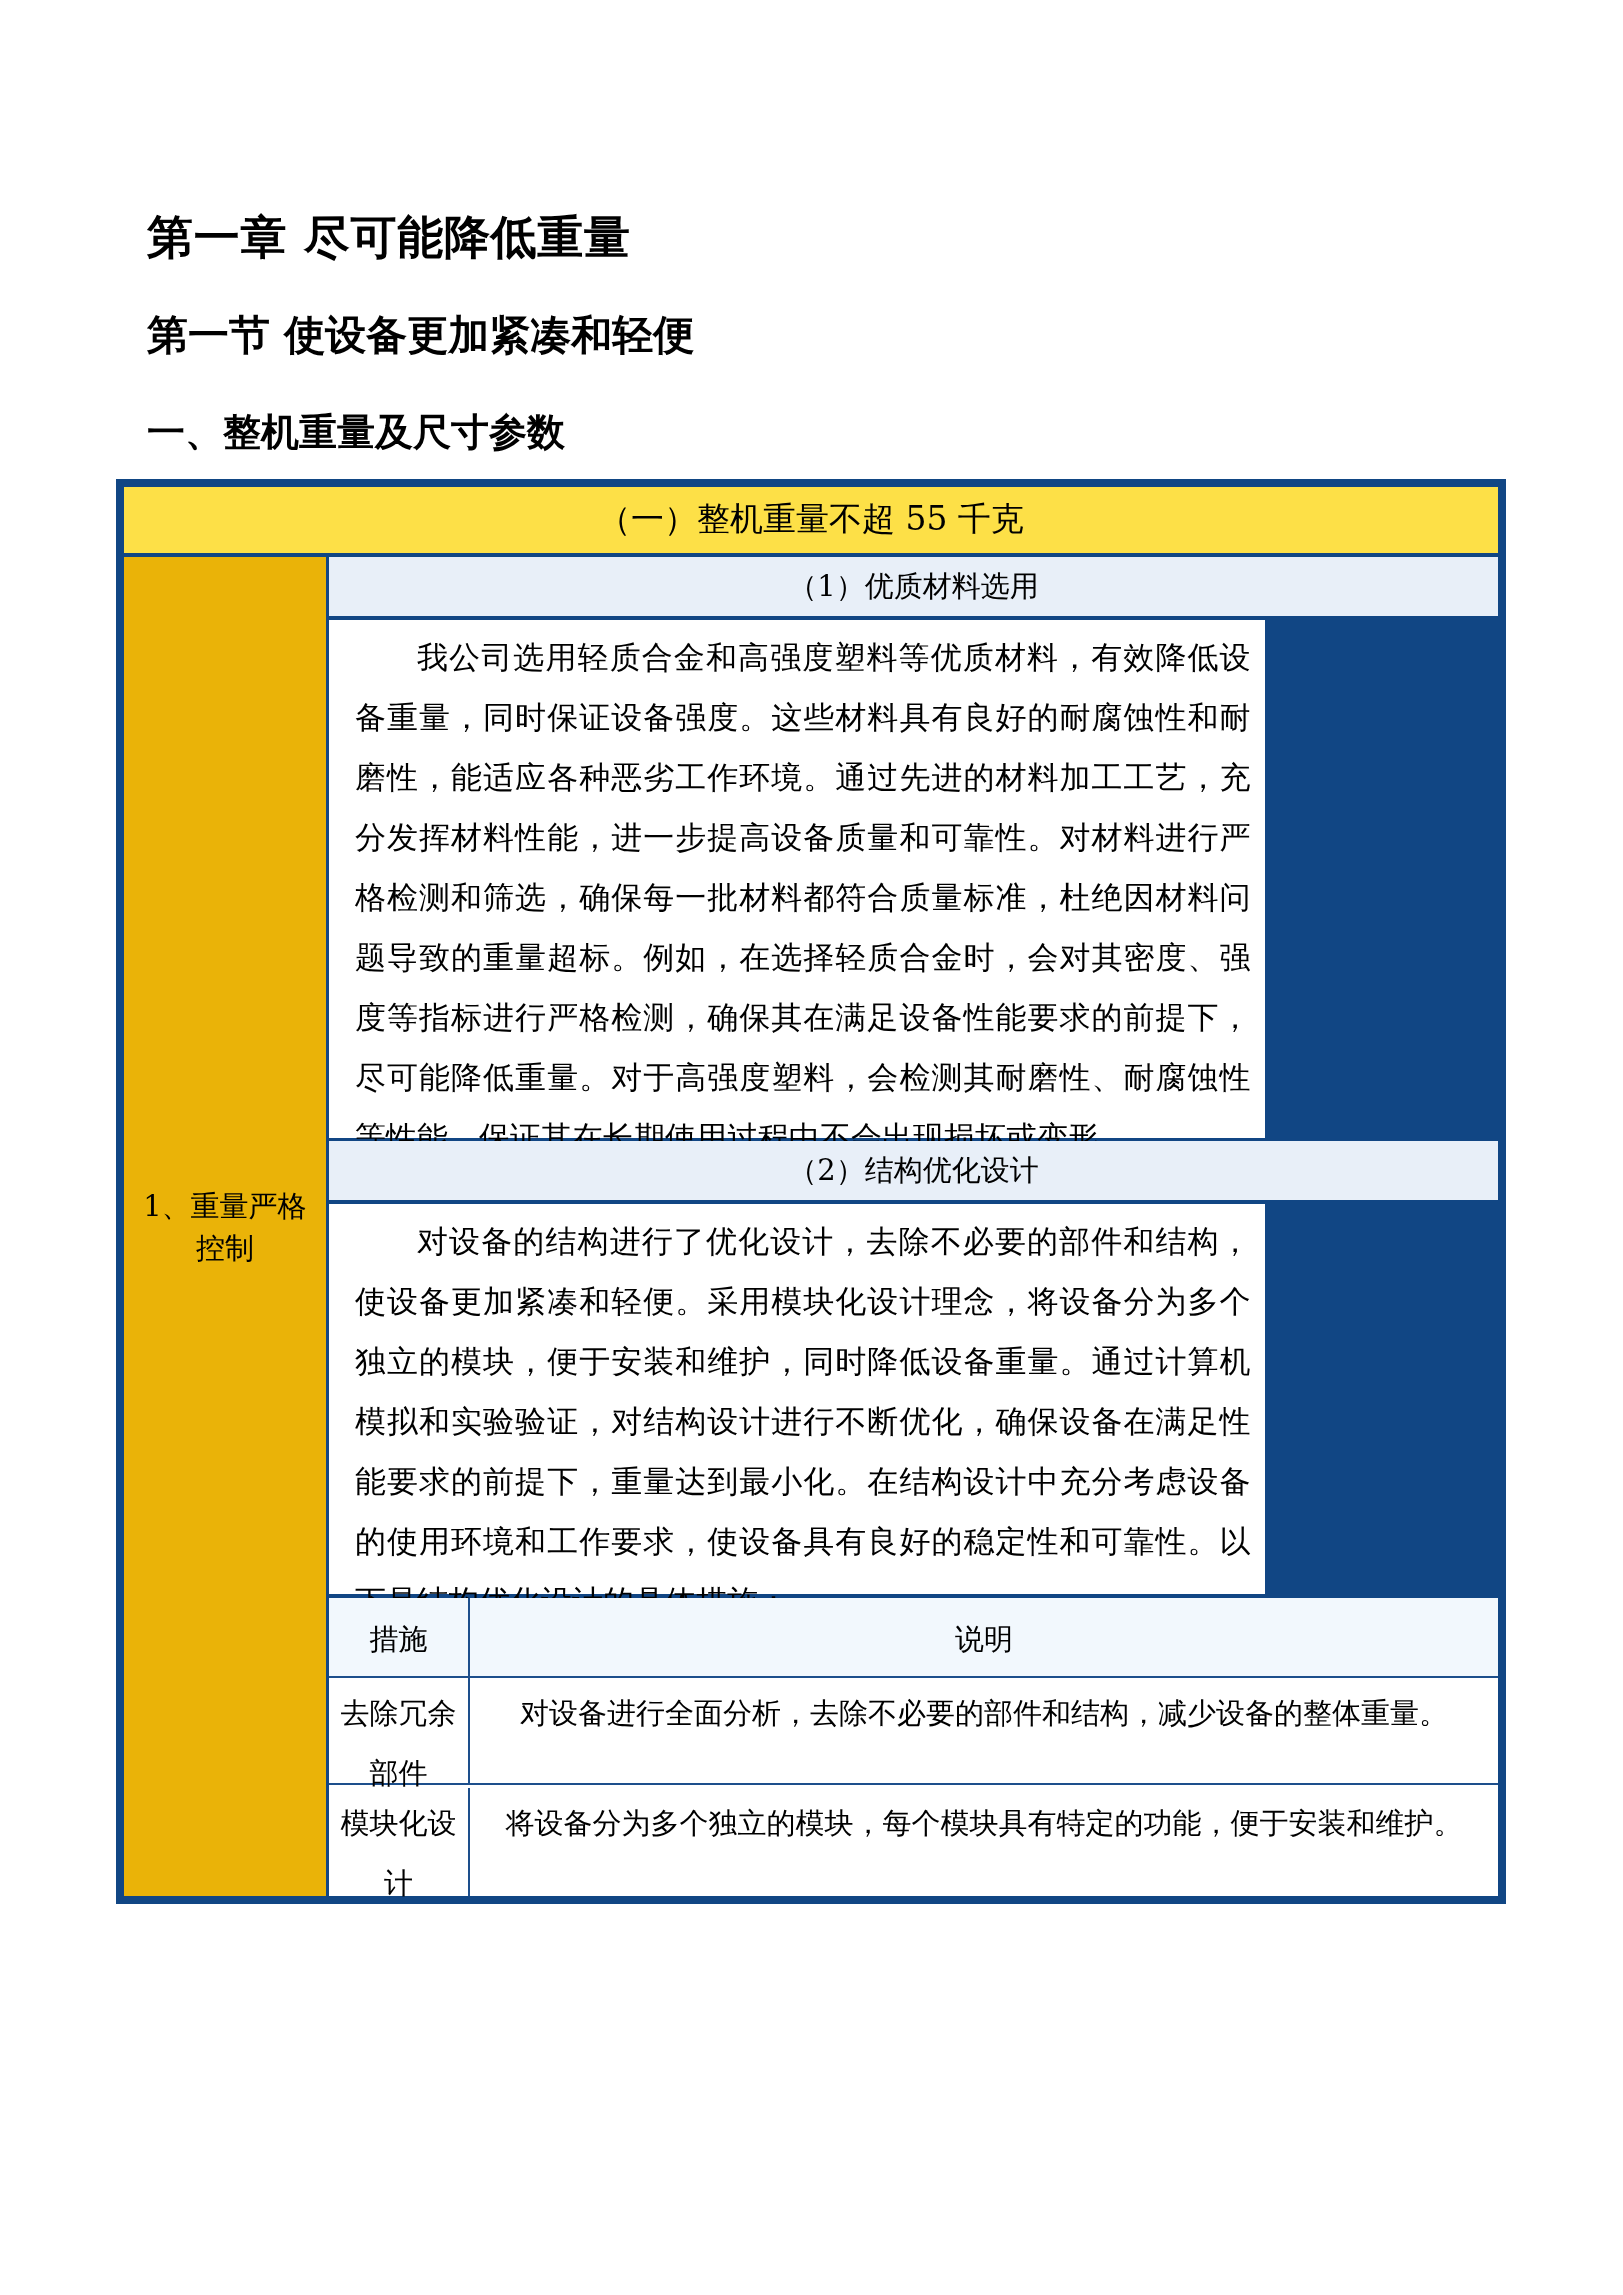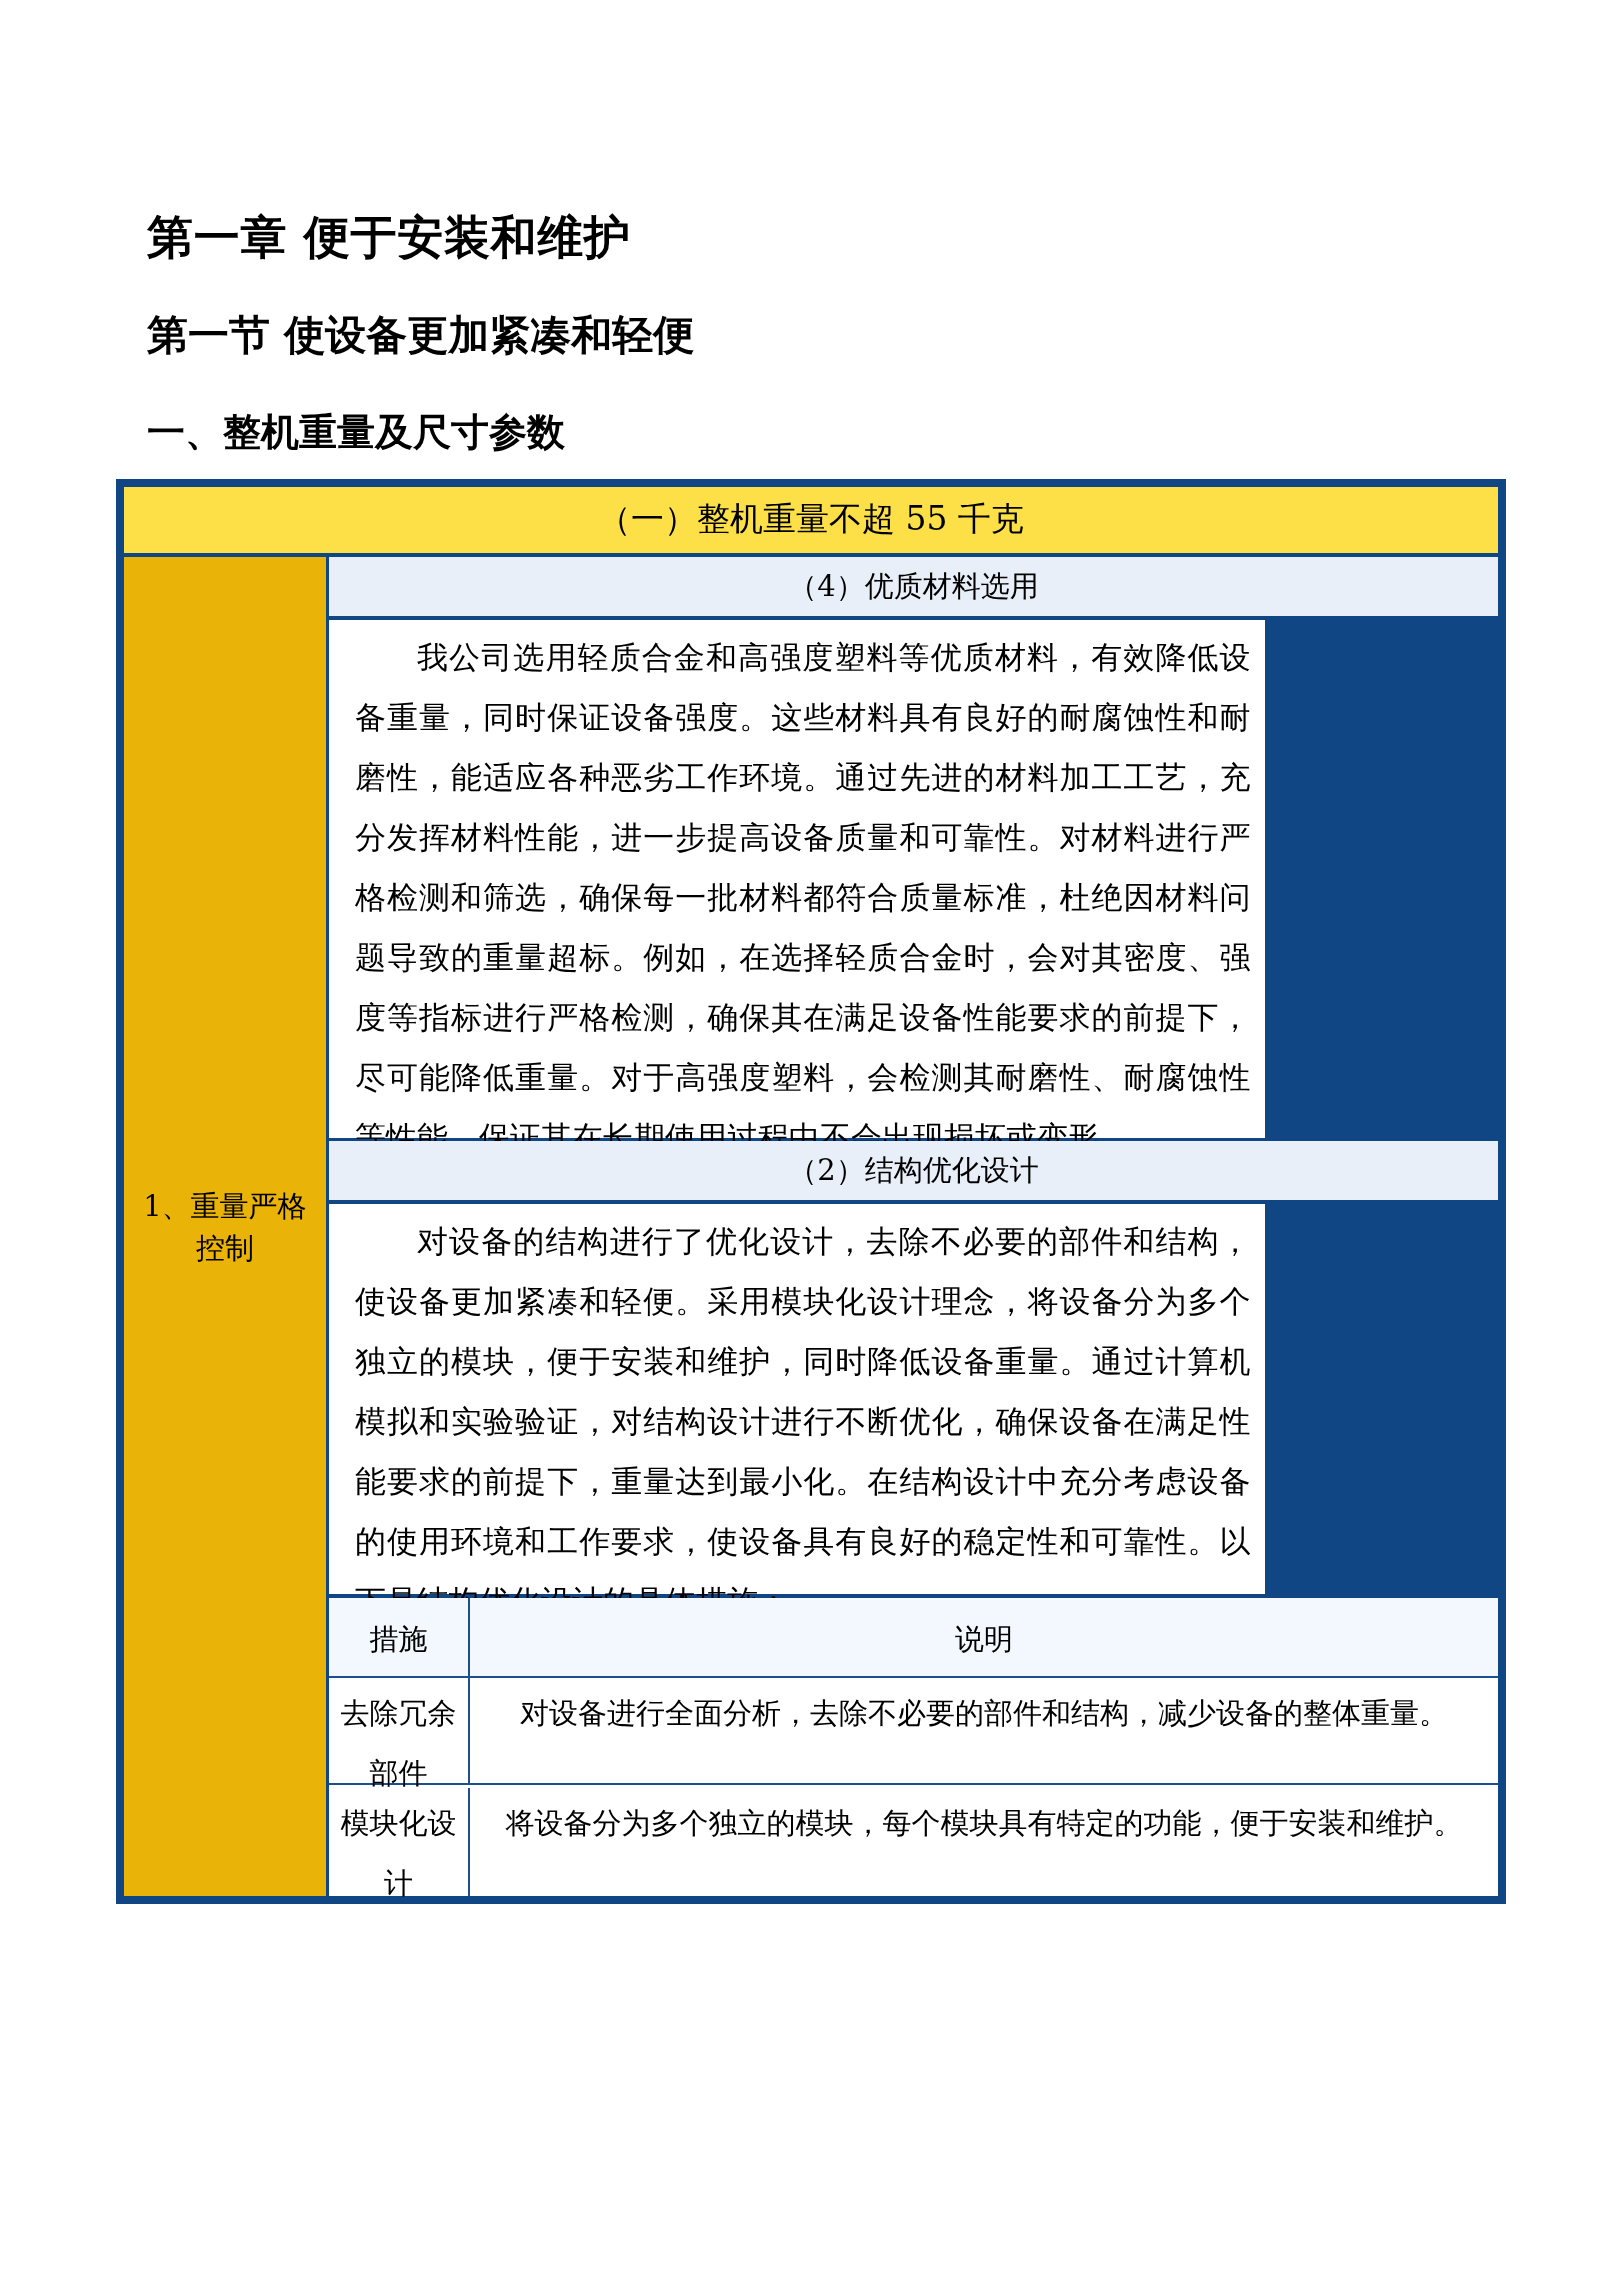--- a/index.html
+++ b/index.html
@@ -31,32 +31,32 @@
   .irow.r1 { top: 80px; height: 107px; border-bottom: 2px solid #1d4f8c; }
   .irow.r2 { top: 190px; height: 108px; }
   .icol1 { width: 141px; border-right: 2px solid #1d4f8c; box-sizing: border-box; text-align: center;
            font-size: 29px; line-height: 60px; padding: 5.2px 2.6px 0; }
   .icol2 { flex: 1; text-align: center; font-size: 29px; line-height: 60px; padding: 5.2px 5.2px 0; }
   .irow.head .icol1, .irow.head .icol2 { padding-top: 10.5px; }
 </style>
 </head>
 <body>
 
-<div class="h h1">第一章  便于安装和维护</div>
+<div class="h h1">第一章  尽可能降低重量</div>
 <div class="h h2">第一节 使设备更加紧凑和轻便</div>
 <div class="h h3">一、整机重量及尺寸参数</div>
 
 <div class="tbl">
   <div class="cell title-row">（一）整机重量不超 55 千克</div>
 
   <div class="cell left-col">
     <span>1、重量严格控制</span>
   </div>
 
-  <div class="cell sub-h" style="top:78px;">（4）优质材料选用</div>
+  <div class="cell sub-h" style="top:78px;">（1）优质材料选用</div>
   <div class="cell para" style="top:141px; height:518px;">
     <p>我公司选用轻质合金和高强度塑料等优质材料，有效降低设备重量，同时保证设备强度。这些材料具有良好的耐腐蚀性和耐磨性，能适应各种恶劣工作环境。通过先进的材料加工工艺，充分发挥材料性能，进一步提高设备质量和可靠性。对材料进行严格检测和筛选，确保每一批材料都符合质量标准，杜绝因材料问题导致的重量超标。例如，在选择轻质合金时，会对其密度、强度等指标进行严格检测，确保其在满足设备性能要求的前提下，尽可能降低重量。对于高强度塑料，会检测其耐磨性、耐腐蚀性等性能，保证其在长期使用过程中不会出现损坏或变形。</p>
   </div>
 
   <div class="cell sub-h" style="top:662px;">（2）结构优化设计</div>
   <div class="cell para" style="top:725px; height:390px;">
     <p>对设备的结构进行了优化设计，去除不必要的部件和结构，使设备更加紧凑和轻便。采用模块化设计理念，将设备分为多个独立的模块，便于安装和维护，同时降低设备重量。通过计算机模拟和实验验证，对结构设计进行不断优化，确保设备在满足性能要求的前提下，重量达到最小化。在结构设计中充分考虑设备的使用环境和工作要求，使设备具有良好的稳定性和可靠性。以下是结构优化设计的具体措施：</p>
   </div>
 
   <div class="cell inner">

